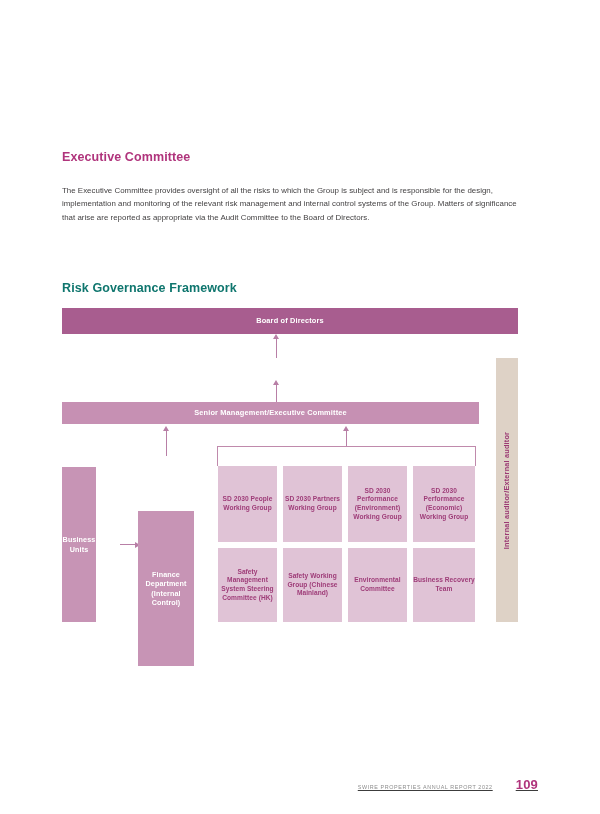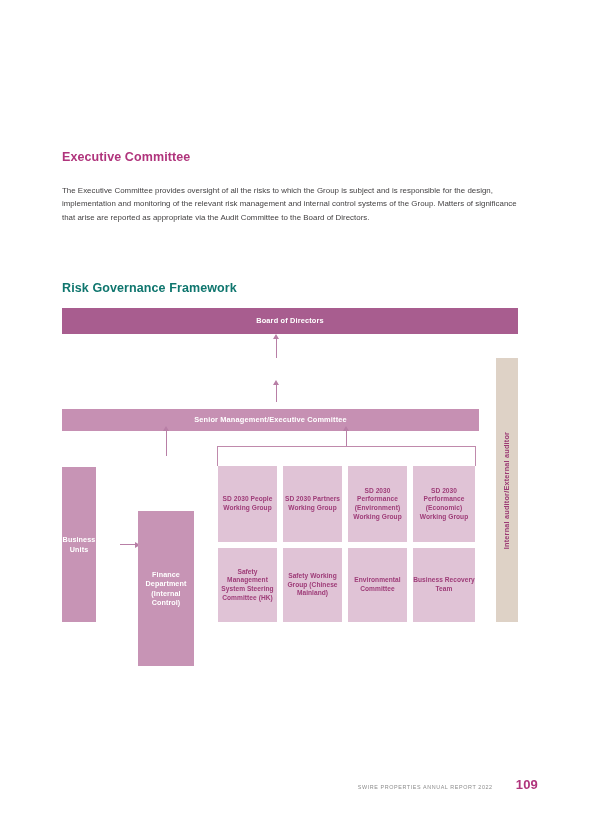--- a/index.html
+++ b/index.html
@@ -169,20 +169,21 @@
   }
 
   
   .footer {
     position: absolute;
     right: 62px;
     bottom: 22px;
     display: flex;
     align-items: baseline;
     gap: 23px;
+    text-decoration: underline;
   }
   .footer-text {
     font-size: 5.4px;
     letter-spacing: 0.6px;
     color: #8c8c8c;
     font-weight: normal;
   }
   .footer-page {
     font-size: 13px;
     font-weight: bold;
@@ -206,21 +207,21 @@
 
     <div class="box bar-dark" style="left:62px; top:308px; width:456px; height:26px;">
       <span>Board of Directors</span>
     </div>
 
     <div class="arrow-v" style="left:275.5px; top:338px; height:20px;"></div>
 
 
     <div class="arrow-v" style="left:275.5px; top:384px; height:18px;"></div>
 
-    <div class="box bar-mid" style="left:62px; top:402px; width:417px; height:22px;margin-top:7px;">
+    <div class="box bar-mid" style="left:62px; top:402px; width:417px; height:22px;">
       <span>Senior Management/Executive Committee</span>
     </div>
 
     <div class="arrow-v" style="left:165.5px; top:430px; height:26px;"></div>
 
     <div class="arrow-v" style="left:345.5px; top:430px; height:16px;"></div>
 
     <div class="bracket" style="left:217px; top:446px; width:259px; height:20px;"></div>
 
     <div class="box col-mid" style="left:62px; top:467px; width:34px; height:155px;">

